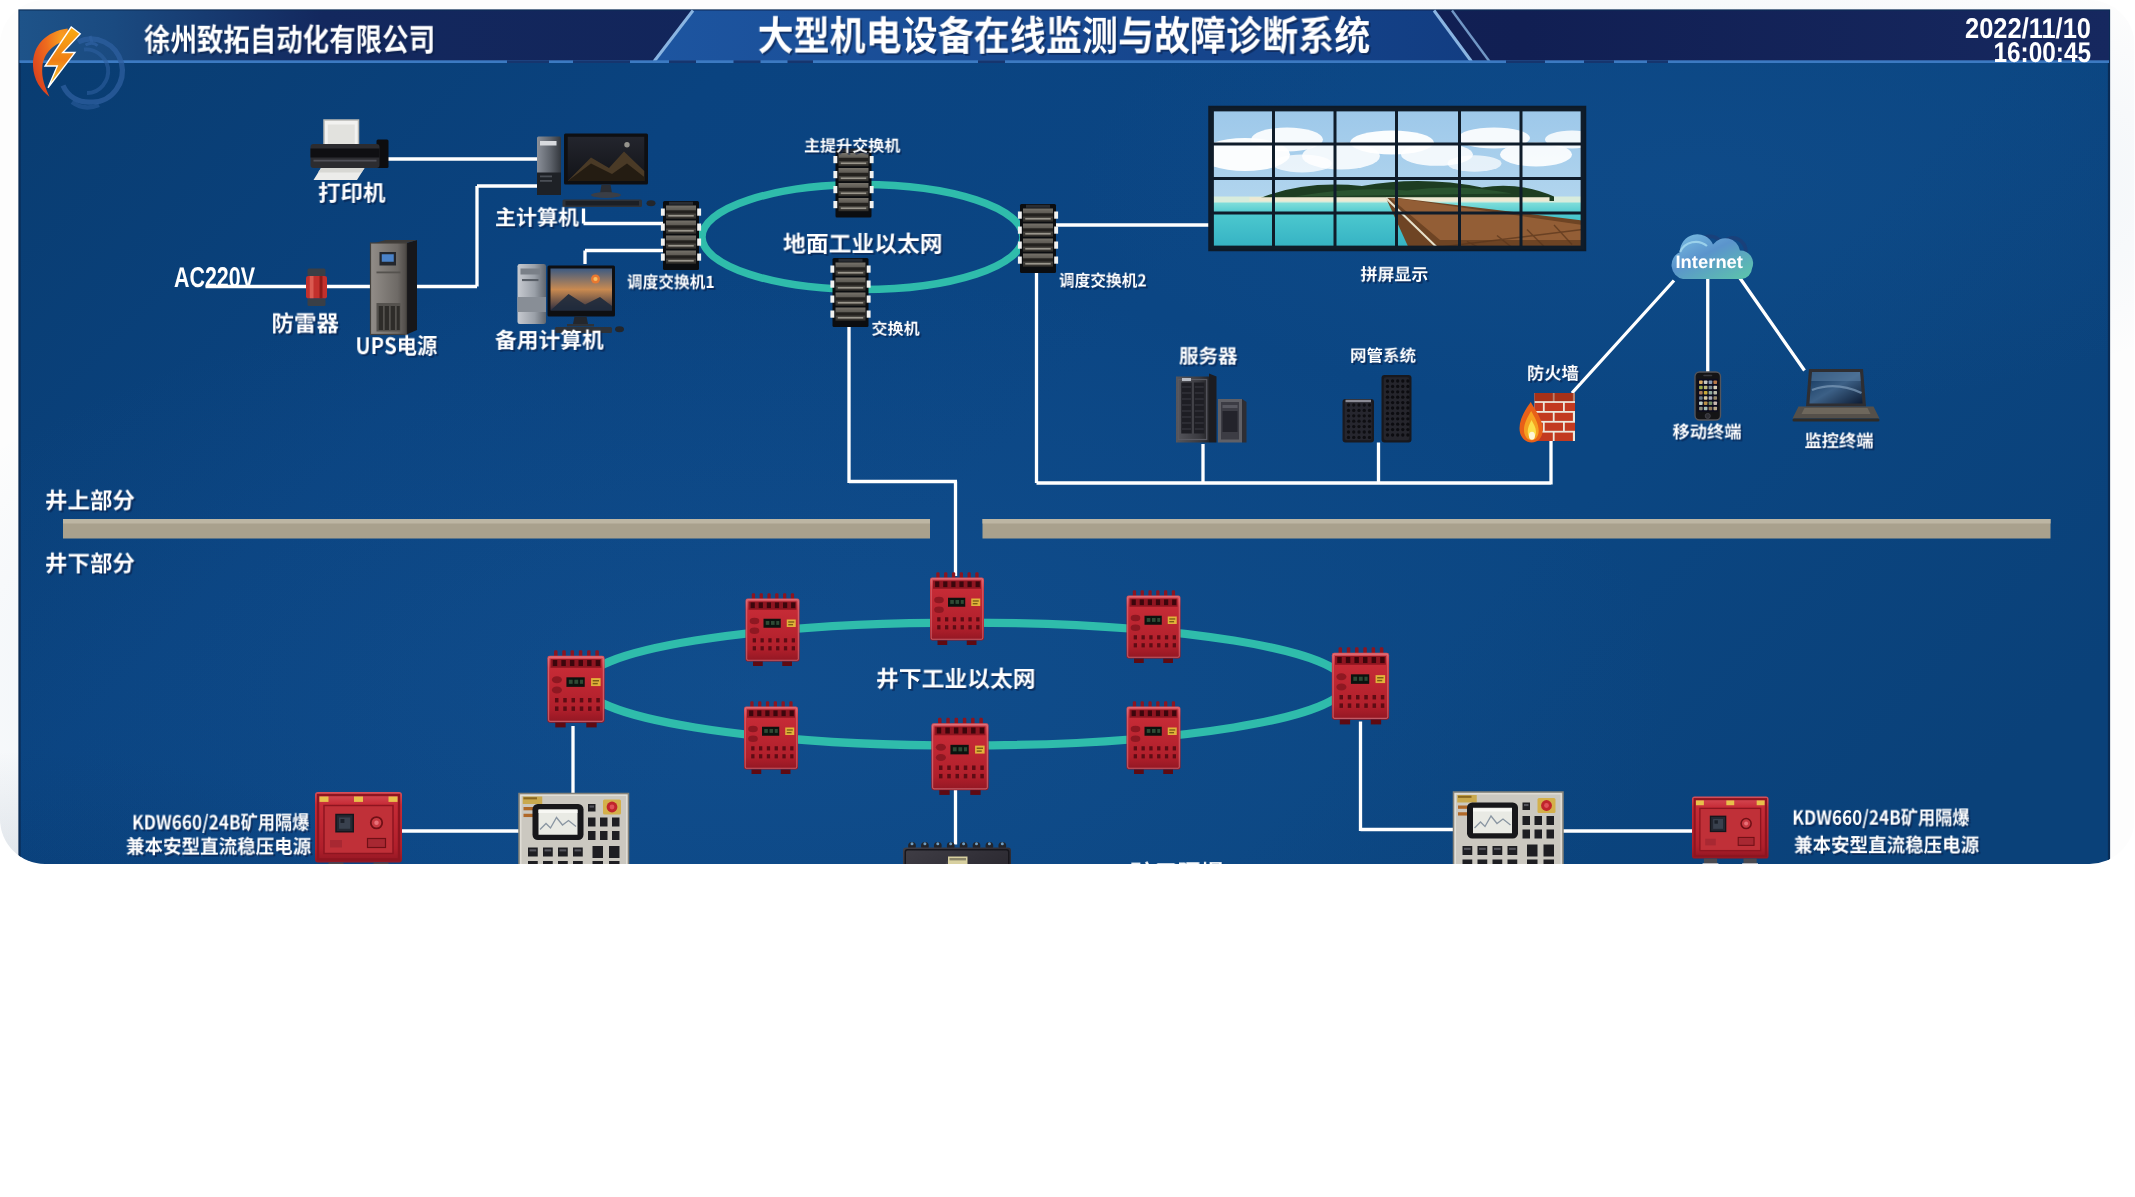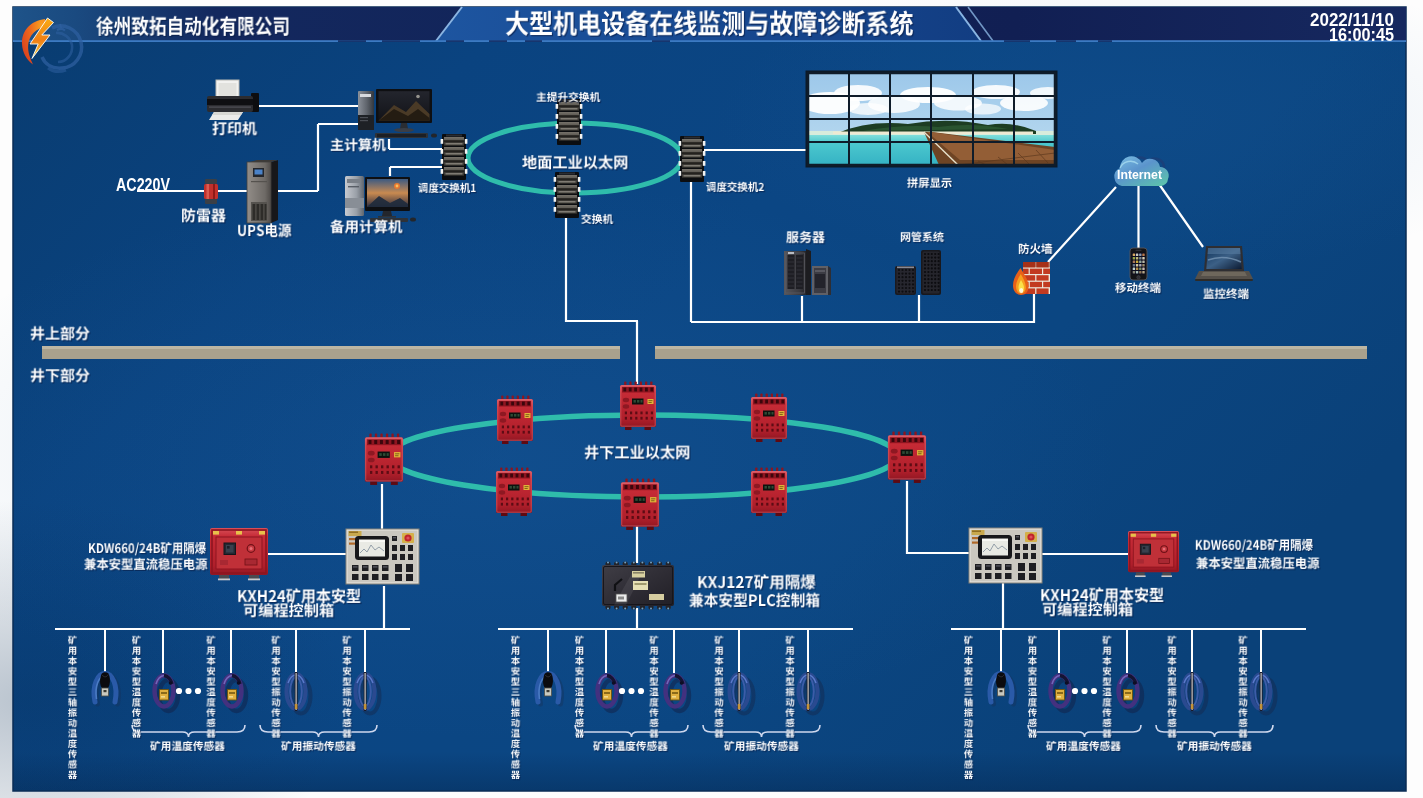--- a/index.html
+++ b/index.html
@@ -1,14 +1,14 @@
 <!DOCTYPE html>
 <html><head><meta charset="utf-8"><style>
 html,body{margin:0;padding:0;background:#fff;}
-#stage{position:relative;width:1423px;height:798px;overflow:hidden;font-family:"Liberation Sans",sans-serif;}
+#stage{position:relative;width:1423px;height:576px;overflow:hidden;font-family:"Liberation Sans",sans-serif;border-radius:30px;}
 </style></head><body>
 <div id="stage">
 <svg width="1423" height="798" viewBox="0 0 1423 798">
 <defs>
 
 <linearGradient id="bgg" x1="0" y1="0" x2="1" y2="0.55">
  <stop offset="0" stop-color="#093c70"></stop>
           <stop offset="0.28" stop-color="#0a4380"></stop>
  <stop offset="0.52" stop-color="#0b4684"></stop>
           <stop offset="0.75" stop-color="#0b4682"></stop>

